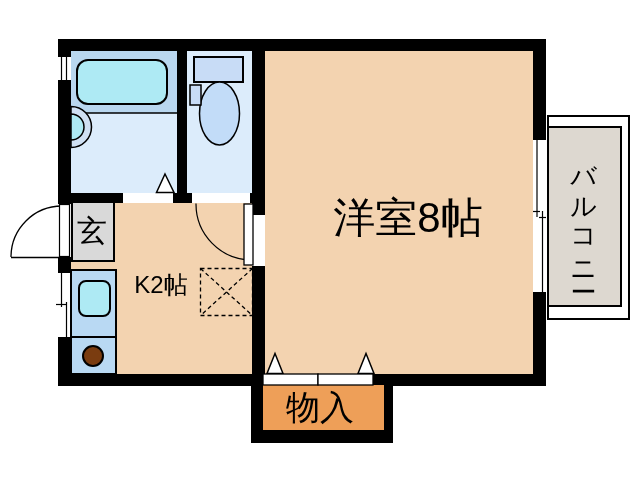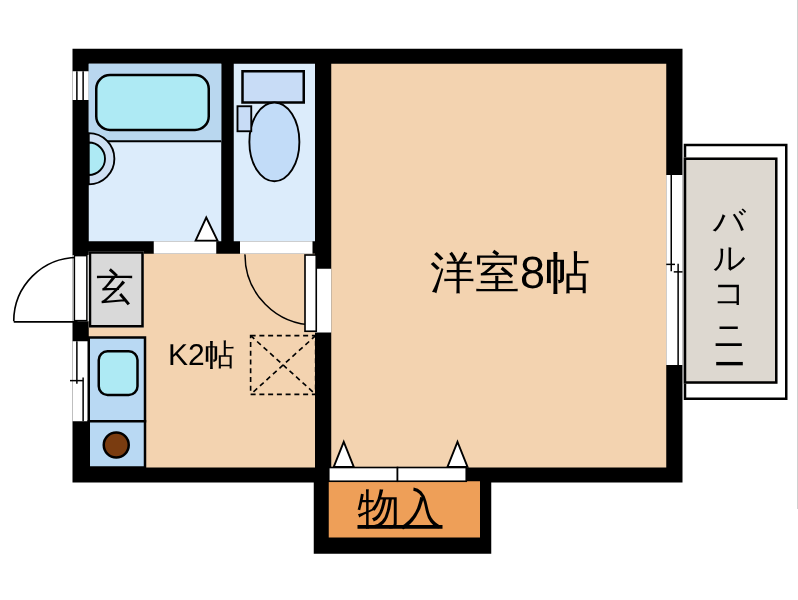--- a/index.html
+++ b/index.html
@@ -12,24 +12,24 @@
   .room-main{background:#f3d3b0;}
   .room-wet{background:#dcecfb;}
   .room-storage{background:#ee9f58;}
   .room-entrance{background:#d9d9d9;border:2px solid #000;}
   .opening{background:#ffffff;}
   .balcony-outer{background:#ffffff;border:2px solid #000;}
   .balcony-inner{background:#ddd8d0;border:2px solid #000;}
   
   .lbl{position:absolute;color:#000;transform:translate(-50%,-50%);white-space:nowrap;
        font-family:"Liberation Sans",sans-serif;line-height:1;}
-  .lbl-western{font-size:36px;}
+  .lbl-western{font-size:42px;}
   .lbl-kitchen{font-size:24px;}
   .lbl-entrance{font-size:30px;}
-  .lbl-storage{font-size:34px;text-decoration:underline;}
+  .lbl-storage{font-size:34px;}
   .lbl-balcony{font-size:26px;writing-mode:vertical-rl;text-orientation:upright;letter-spacing:3px;}
   svg{position:absolute;left:0;top:0;}
 </style>
 </head>
 <body>
 
 <div class="canvas">
 
   <div class="abs walls" style="left:58px;top:39px;width:488px;height:347px"></div>
   <div class="abs walls" style="left:251px;top:374px;width:142px;height:69px"></div>

